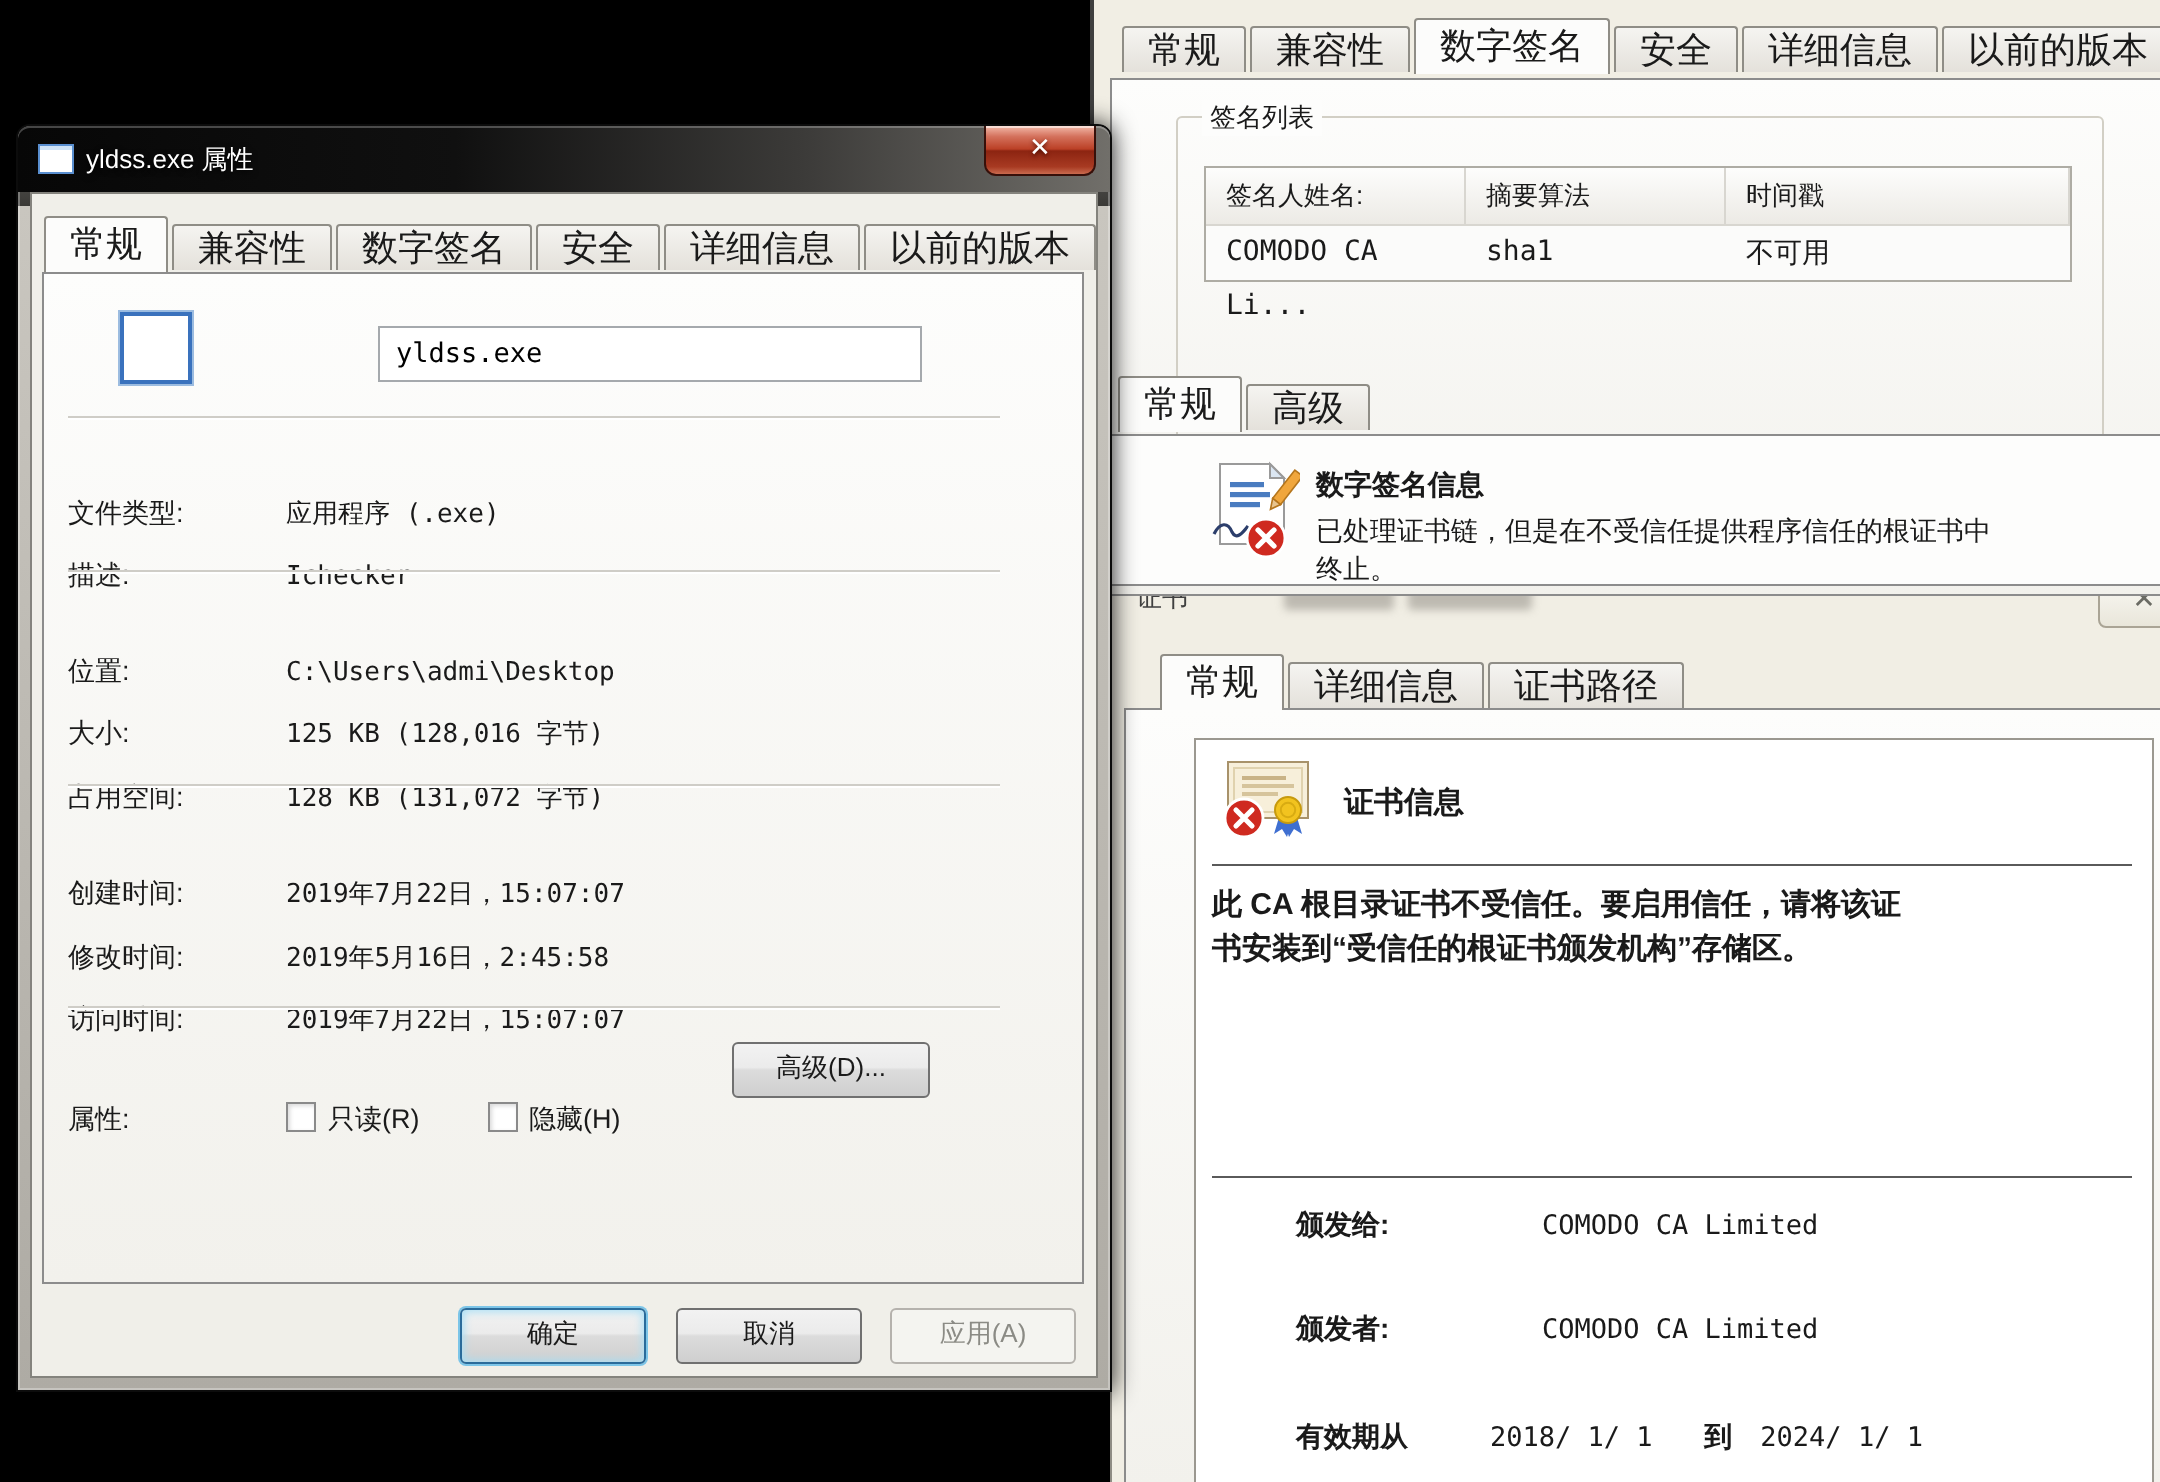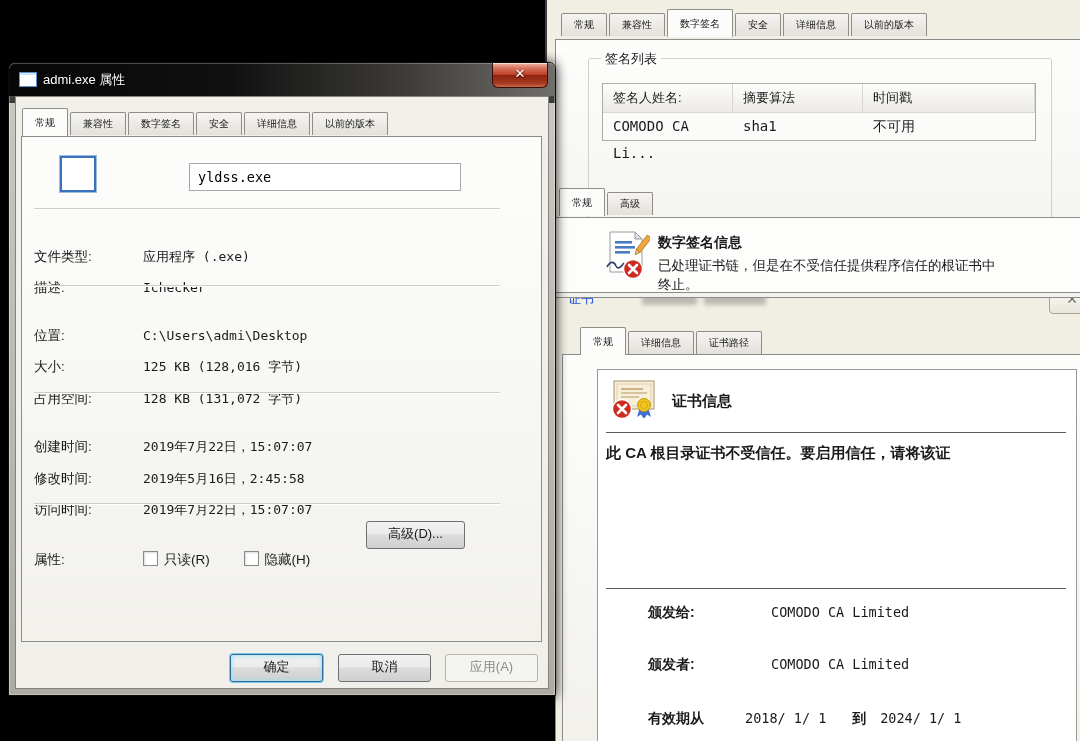--- a/index.html
+++ b/index.html
@@ -2,30 +2,30 @@
 <html><head>
 <meta charset="utf-8">
 <style>
   html,body{margin:0;padding:0;}
   body{font-family:"Liberation Sans","DejaVu Sans",sans-serif;color:#1a1a1a;}
   .stage{position:relative;width:1080px;height:741px;overflow:hidden;background:#000;}
   .mono{font-family:"DejaVu Sans Mono","Liberation Mono",monospace;}
 
   
   .tabstrip{display:flex;align-items:flex-end;position:absolute;z-index:5;}
-  .tab{height:22px;line-height:22px;padding:0 12px;font-size:10px;
+  .tab{height:22px;line-height:22px;padding:0 12px;font-size:18px;
        background:linear-gradient(#f5f4f1,#e4e1db);
        border:1px solid #8f8d86;border-bottom:none;border-radius:2px 2px 0 0;
        margin-right:2px;white-space:nowrap;}
   .tab.active{height:27px;line-height:27px;background:#fcfcfb;margin-bottom:-1px;z-index:6;position:relative;}
   .page{position:absolute;background:linear-gradient(#fdfdfc,#f2f1ec);border:1px solid #8c8c8c;z-index:4;}
 
   
   .dlg-light{position:absolute;background:#f1eee4;box-shadow:-3px 3px 8px rgba(0,0,0,.45);}
-  .dlg-title{position:absolute;left:12px;font-size:13px;color:#1d4ed8;}
+  .dlg-title{position:absolute;left:12px;font-size:13px;color:#404040;}
   .capbtn{position:absolute;top:4px;width:44px;height:26px;border:1px solid #aaa495;border-radius:4px;
           background:linear-gradient(#fcfbf8,#e9e6da);color:#6b6b64;font-weight:bold;font-size:14px;
           text-align:center;line-height:24px;box-shadow:inset 0 1px 0 #fff;}
 
   
   #dlg-signatures{left:545px;top:0;width:535px;height:296px;border-left:2px solid #3f3f3f;box-shadow:none;}
   #dlg-signatures .tabstrip{left:14px;top:9px;}
   #dlg-signatures .page{left:8px;right:0;top:39px;height:257px;border-right:none;}
   .groupbox{position:absolute;left:32px;top:18px;width:462px;height:232px;border:1px solid #d2cfc5;border-radius:3px;}
   .group-label{position:absolute;left:12px;top:-9px;padding:0 4px;background:#fdfdfc;font-size:13px;}
@@ -196,40 +196,41 @@
             <circle cx="34" cy="29" r="6.5" fill="#f2c31f" stroke="#c79a0e"></circle>
             <circle cx="34" cy="29" r="3.6" fill="none" stroke="#d8ab12"></circle>
             <circle cx="12" cy="33" r="9.5" fill="#cf2a20" stroke="#ffffff" stroke-width="1.4"></circle>
             <path d="M8 29 l8 8 M16 29 l-8 8" stroke="#ffffff" stroke-width="2.6" stroke-linecap="round"></path>
           </svg>
         </div>
         <div class="cert-heading">证书信息</div>
         <div class="cert-hr1"></div>
         <div class="cert-warning">
           <div>此 CA 根目录证书不受信任。要启用信任，请将该证</div>
+          <div>书安装到“受信任的根证书颁发机构”存储区。</div>
         </div>
         <div class="cert-hr2"></div>
         <div class="cert-row" style="top:234px;">
           <span class="lbl">颁发给:</span><span class="val mono">COMODO CA Limited</span>
         </div>
         <div class="cert-row" style="top:286px;">
           <span class="lbl">颁发者:</span><span class="val mono">COMODO CA Limited</span>
         </div>
         <div class="cert-row" style="top:340px;">
           <span class="lbl" style="width:97px;">有效期从</span><span class="val mono">2018/ 1/ 1</span>
           <span style="font-weight:bold;margin:0 14px 0 22px;">到</span><span class="val mono">2024/ 1/ 1</span>
         </div>
       </div>
     </div>
   </div>
 
   <div id="dlg-props">
     <div class="aero-titlebar">
       <div class="title-ico"></div>
-      <div class="aero-title">admi.exe 属性</div>
+      <div class="aero-title">yldss.exe 属性</div>
       <div class="close-btn">
         <span>✕</span>
       </div>
     </div>
     <div class="client">
       <div class="tabstrip">
         <div class="tab active">常规</div>
         <div class="tab">兼容性</div>
         <div class="tab">数字签名</div>
         <div class="tab">安全</div>

